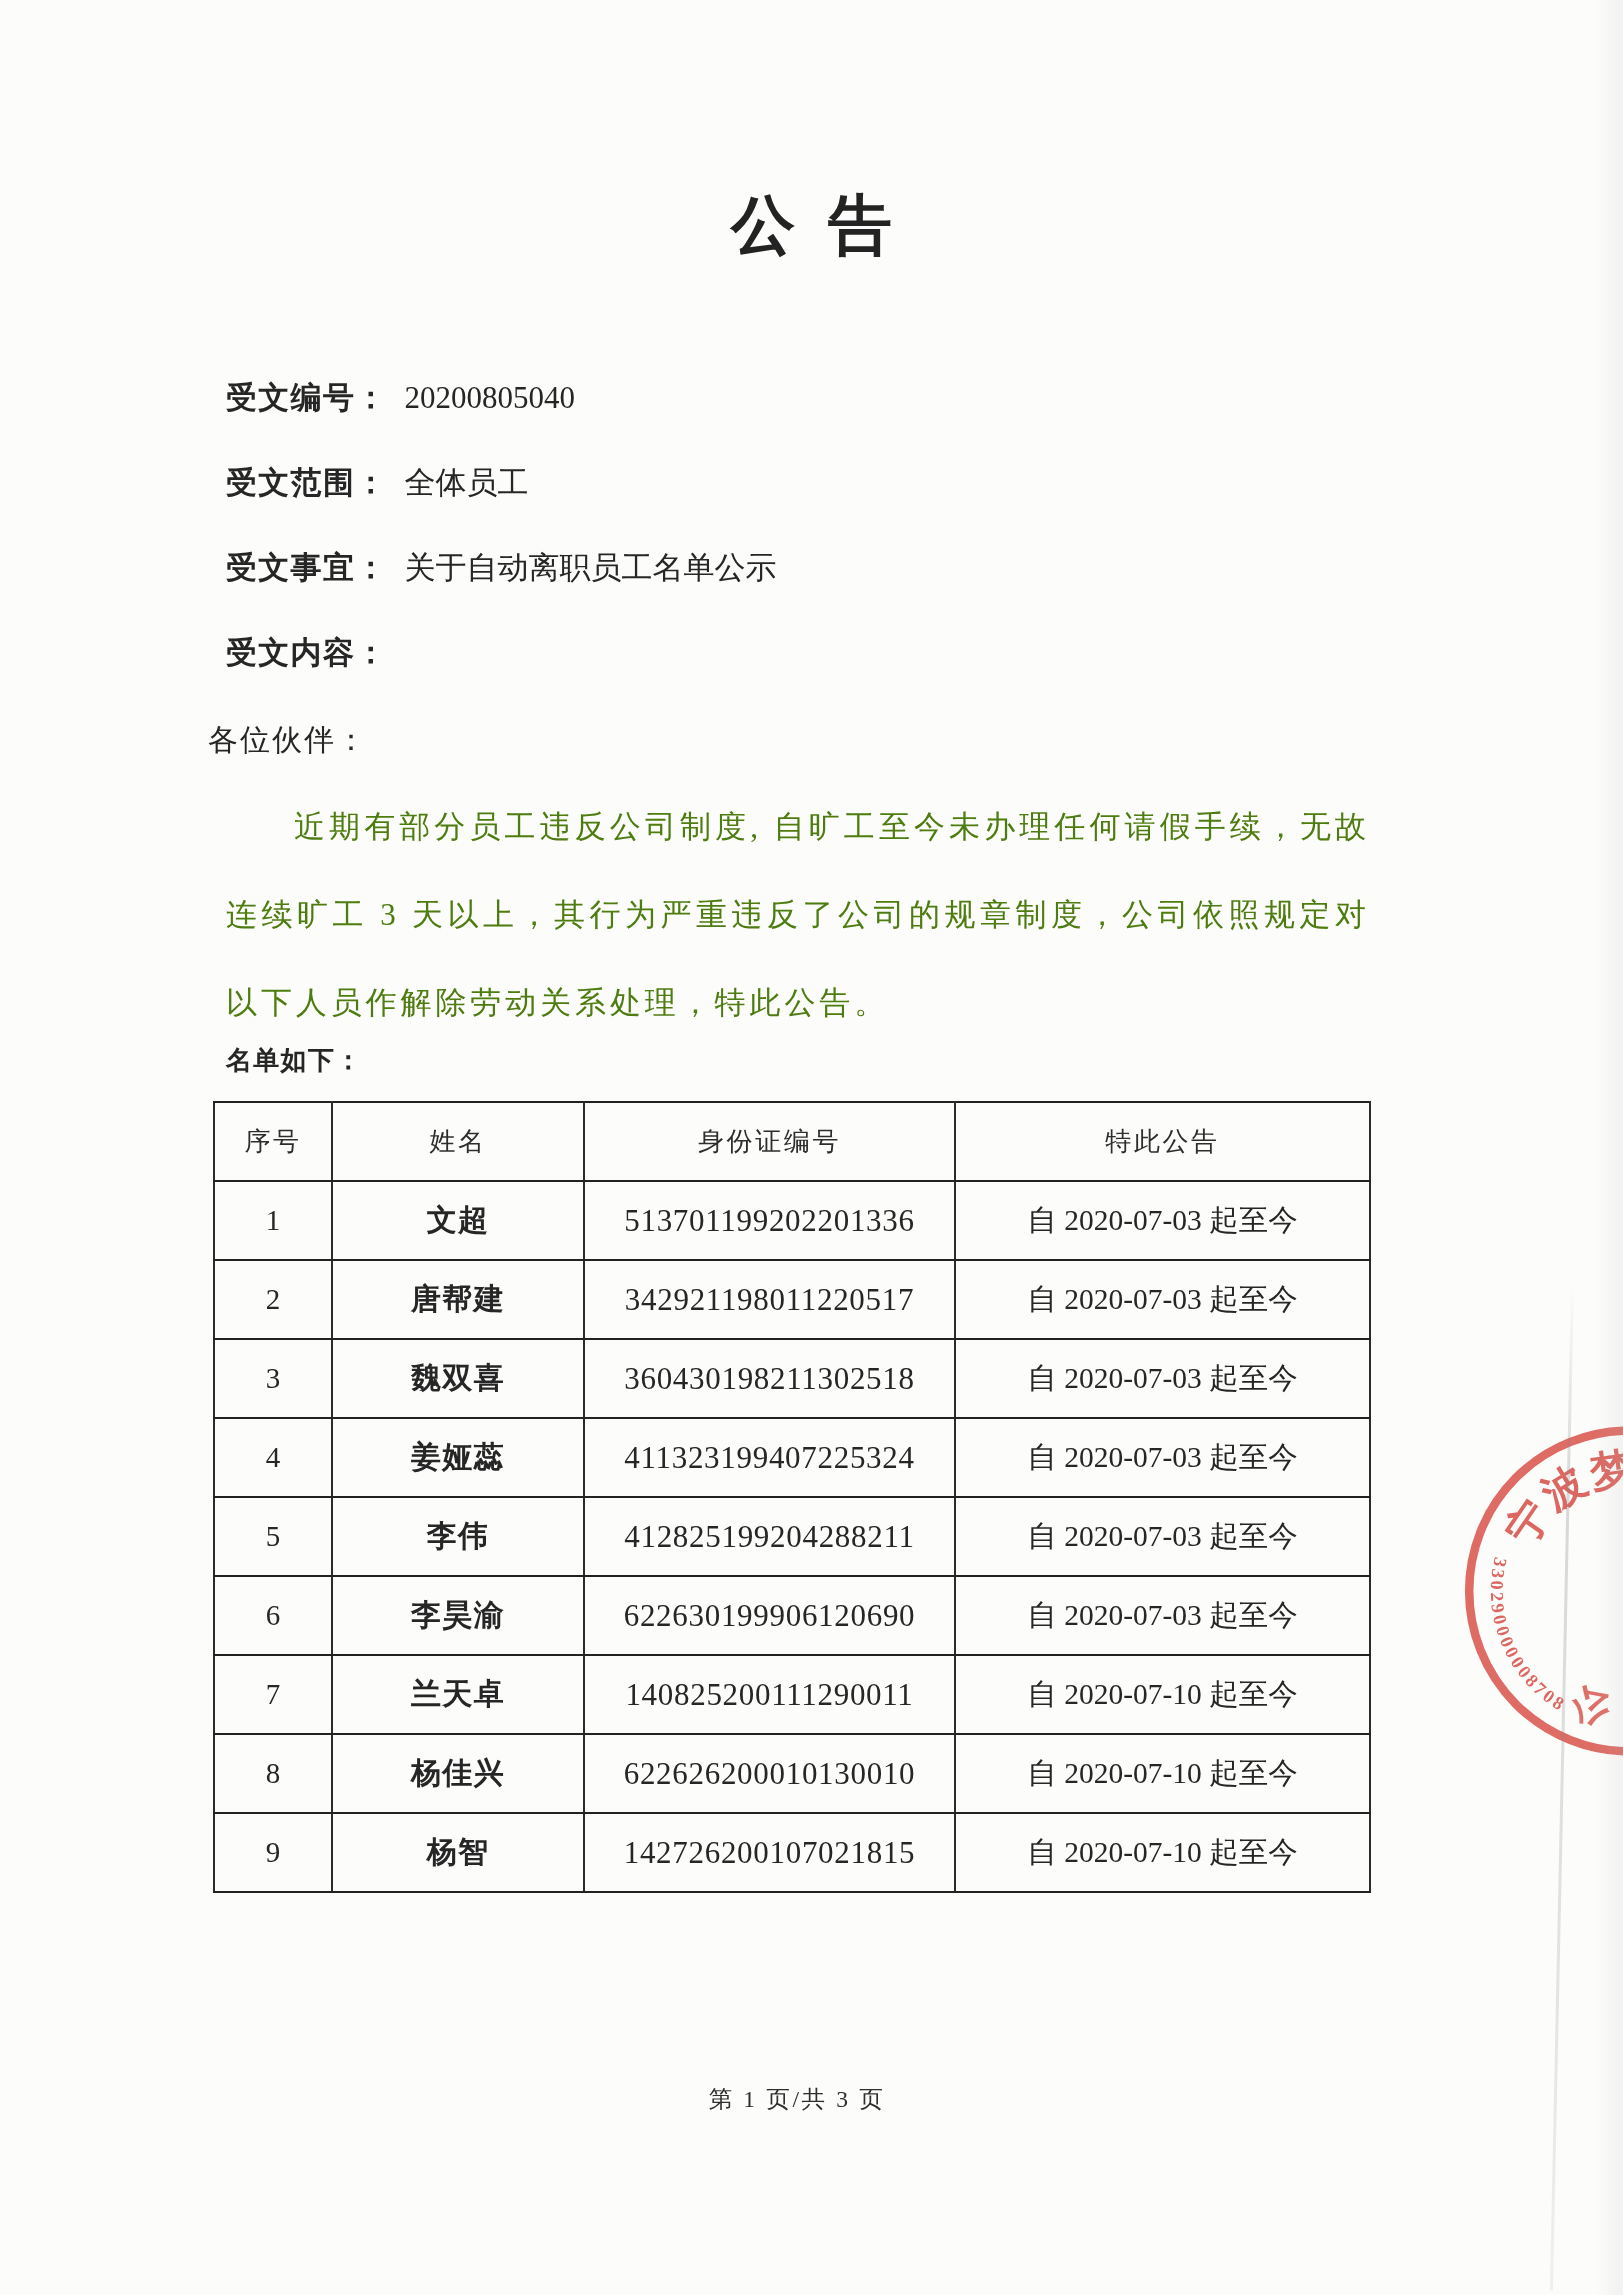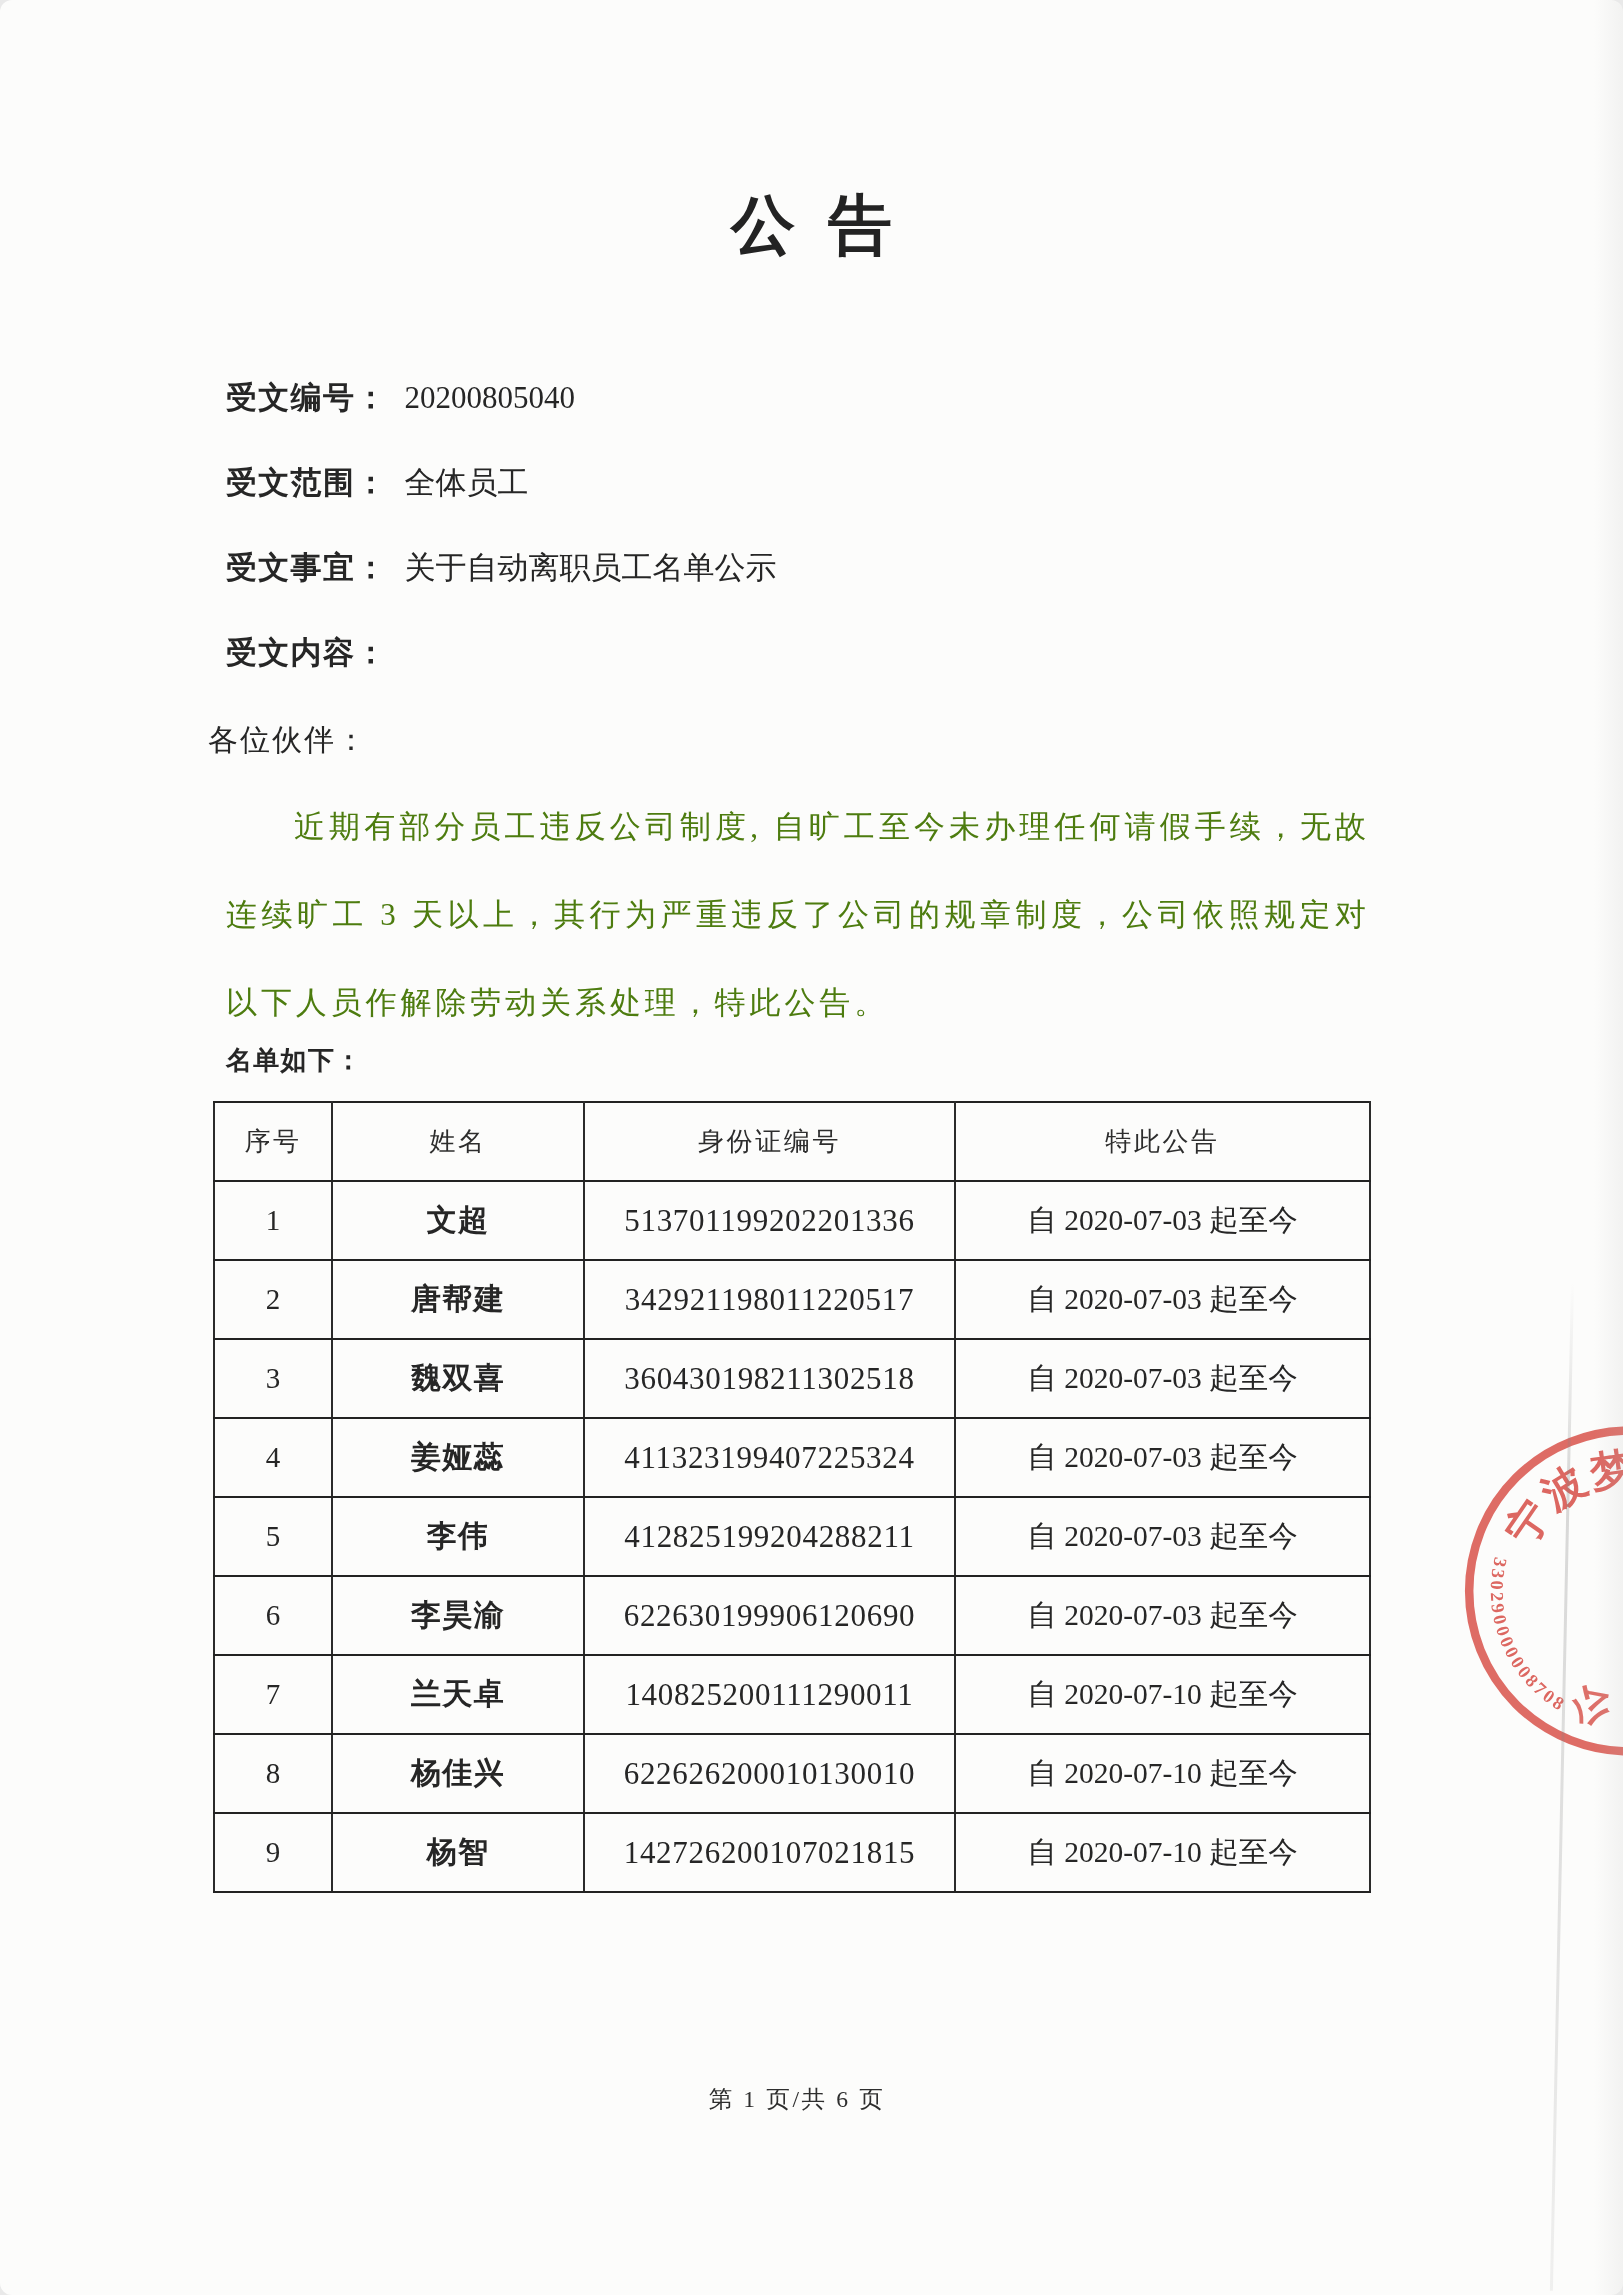--- a/index.html
+++ b/index.html
@@ -4,21 +4,20 @@
 <style>
   html,body{margin:0;padding:0;background:#e9e9e9;}
   .page{
     position:relative;
     width:1623px;height:2295px;
     margin:0 auto;
     background:#fcfcfb;
     overflow:hidden;
     font-family:"Liberation Serif","DejaVu Serif",serif;
     color:#262626;
-    border-radius:12px;
   }
   .doc-title{
     position:absolute;top:182px;left:0;width:100%;
     text-align:center;
     font-size:64px;font-weight:700;
     word-spacing:17px;
     color:#232323;
   }
   .field{
     position:absolute;left:226px;
@@ -177,21 +176,21 @@
         </tr>
         <tr>
           <td class="c0">9</td>
           <td class="c1">杨智</td>
           <td class="c2">142726200107021815</td>
           <td class="c3">自 2020-07-10 起至今</td>
         </tr>
       </tbody>
   </table>
 
-  <div class="page-footer">第 1 页/共 6 页</div>
+  <div class="page-footer">第 1 页/共 3 页</div>
 
   <svg class="stamp" viewBox="2150 2100 330 660" xmlns="http://www.w3.org/2000/svg">
     <defs>
       <path id="nameArc" d="M 2334.9 2373.6 A 165 165 0 0 1 2632.9 2347.5"></path>
       <path id="numArc" d="M 2286.2 2371.6 A 212 212 0 0 0 2497.4 2641.9"></path>
     </defs>
     <g fill="#d94a42" stroke="none">
       <circle cx="2490" cy="2430" r="245" fill="none" stroke="#d94a42" stroke-width="13" opacity="0.88"></circle>
       <text font-size="64" font-weight="700" letter-spacing="4" font-family="'Liberation Serif','DejaVu Serif',serif" opacity="0.9">
         <textPath href="#nameArc" xlink:href="#nameArc" startOffset="8">宁波梦</textPath>

